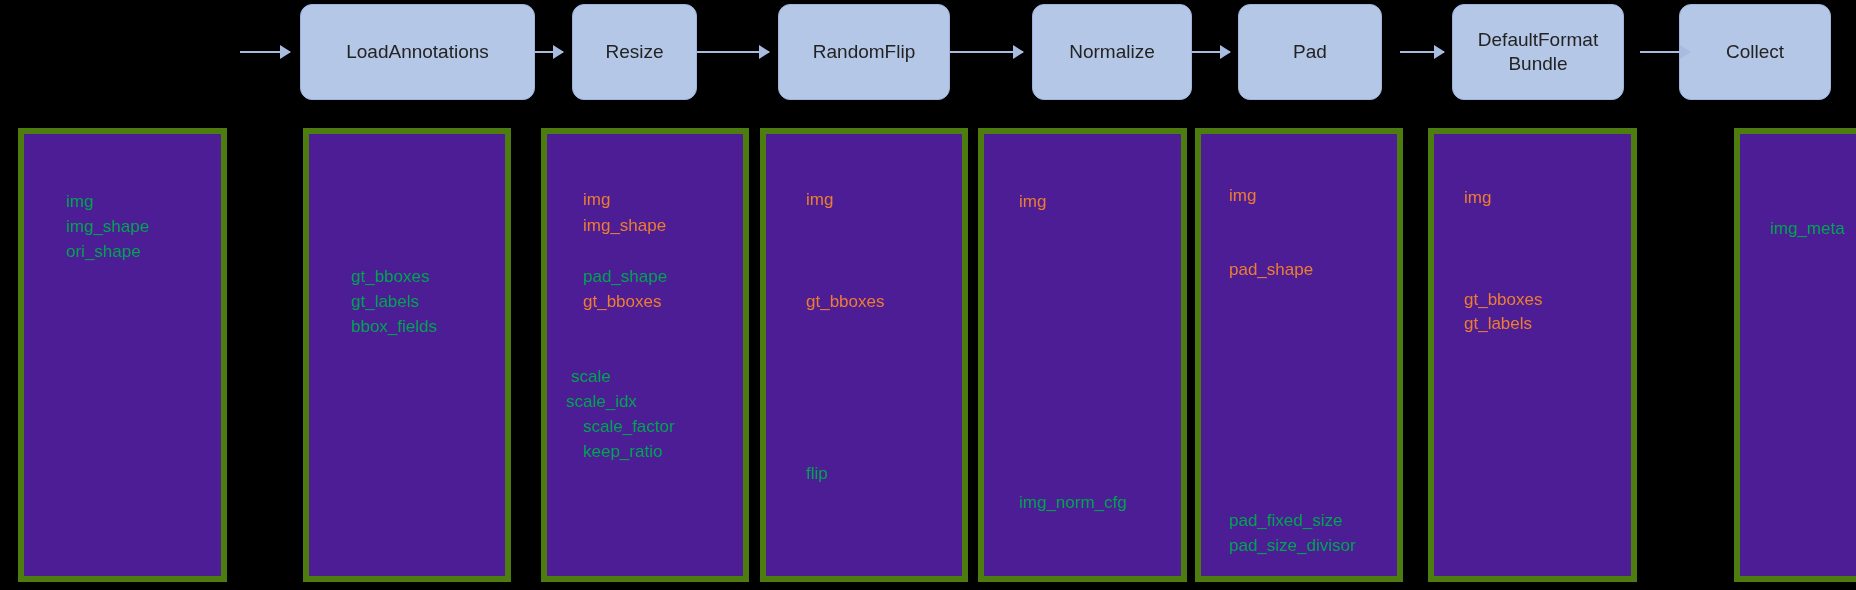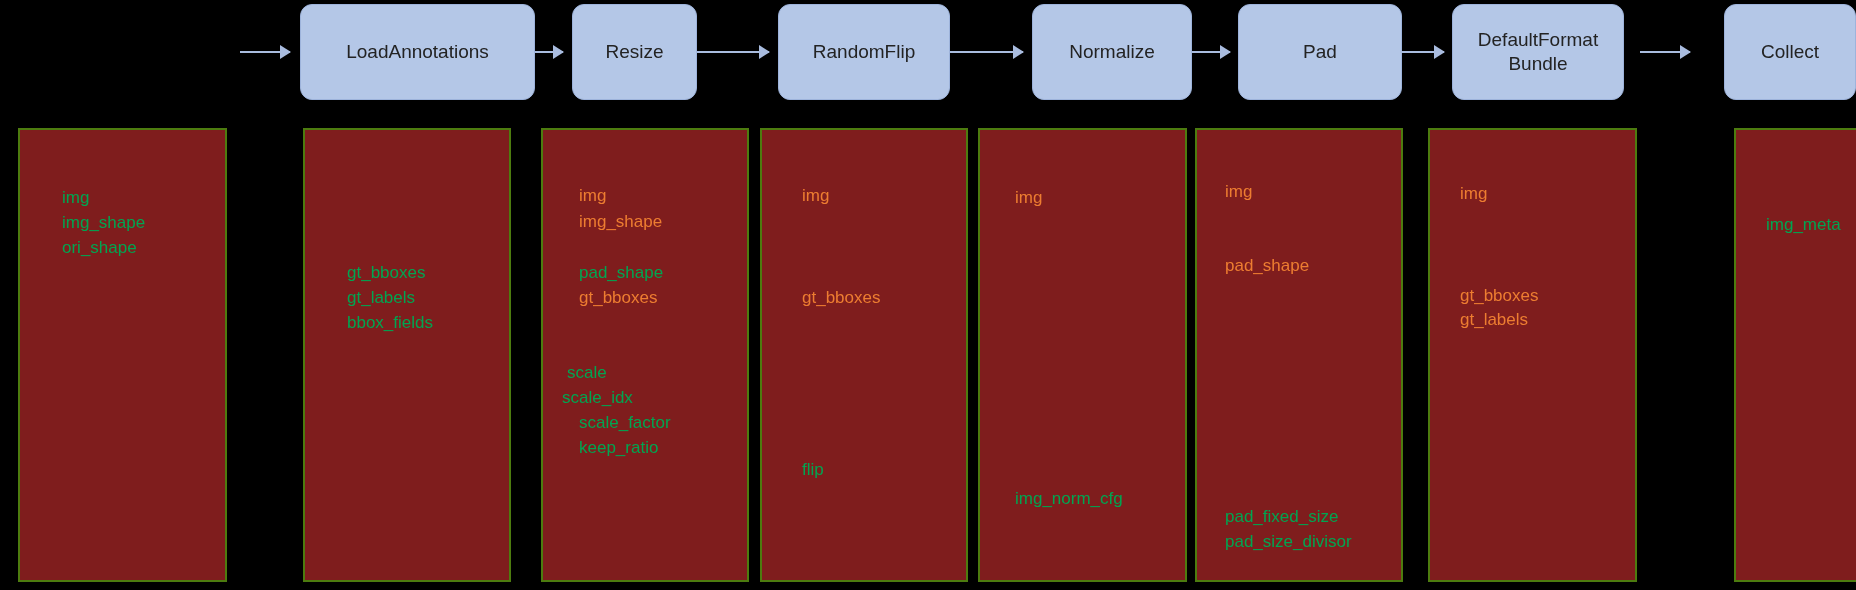--- a/index.html
+++ b/index.html
@@ -6,22 +6,22 @@
   #canvas{position:relative;width:1856px;height:590px;background:#000;overflow:hidden;
           font-family:"Liberation Sans","DejaVu Sans",sans-serif;}
   .node{position:absolute;top:4px;height:96px;background:#b4c7e7;border:1px solid #9db3db;
         border-radius:12px;display:flex;align-items:center;justify-content:center;
         box-sizing:border-box;text-align:center;}
   .node span{color:#232323;font-size:19px;line-height:1.25;padding:0 6px;}
   .arrow{position:absolute;top:51px;height:2px;background:#a9bcdf;}
   .arrow .head{position:absolute;right:-1px;top:-6px;width:0;height:0;
         border-left:11px solid #a9bcdf;border-top:7px solid transparent;
         border-bottom:7px solid transparent;}
-  .kbox{position:absolute;top:128px;height:454px;background:#7f1d1d;
-        border:2px solid #4d7c0f;box-sizing:border-box;}
+  .kbox{position:absolute;top:128px;height:454px;background:#4c1d95;
+        border:6px solid #4d7c0f;box-sizing:border-box;}
   .key{position:absolute;font-size:17px;line-height:20px;white-space:nowrap;}
   .key[data-colorname="green"]{color:#00a551;}
   .key[data-colorname="orange"]{color:#ed7d31;}
 </style>
 </head>
 <body>
 
 <div id="canvas">
 
   <div class="node" style="left:300px;width:235px">
@@ -29,27 +29,27 @@
   </div>
   <div class="node" style="left:572px;width:125px">
     <span>Resize</span>
   </div>
   <div class="node" style="left:778px;width:172px">
     <span>RandomFlip</span>
   </div>
   <div class="node" style="left:1032px;width:160px">
     <span>Normalize</span>
   </div>
-  <div class="node" style="left:1238px;width:164px">
+  <div class="node" style="left:1238px;width:144px">
     <span>Pad</span>
   </div>
   <div class="node" style="left:1452px;width:172px">
     <span style="max-width:150px">DefaultFormat Bundle</span>
   </div>
-  <div class="node" style="left:1724px;width:132px">
+  <div class="node" style="left:1679px;width:152px">
     <span>Collect</span>
   </div>
 
   <div class="arrow" style="left:240px;width:50px">
       <i class="head"></i>
     </div>
   <div class="arrow" style="left:535px;width:28px">
       <i class="head"></i>
     </div>
   <div class="arrow" style="left:697px;width:72px">

